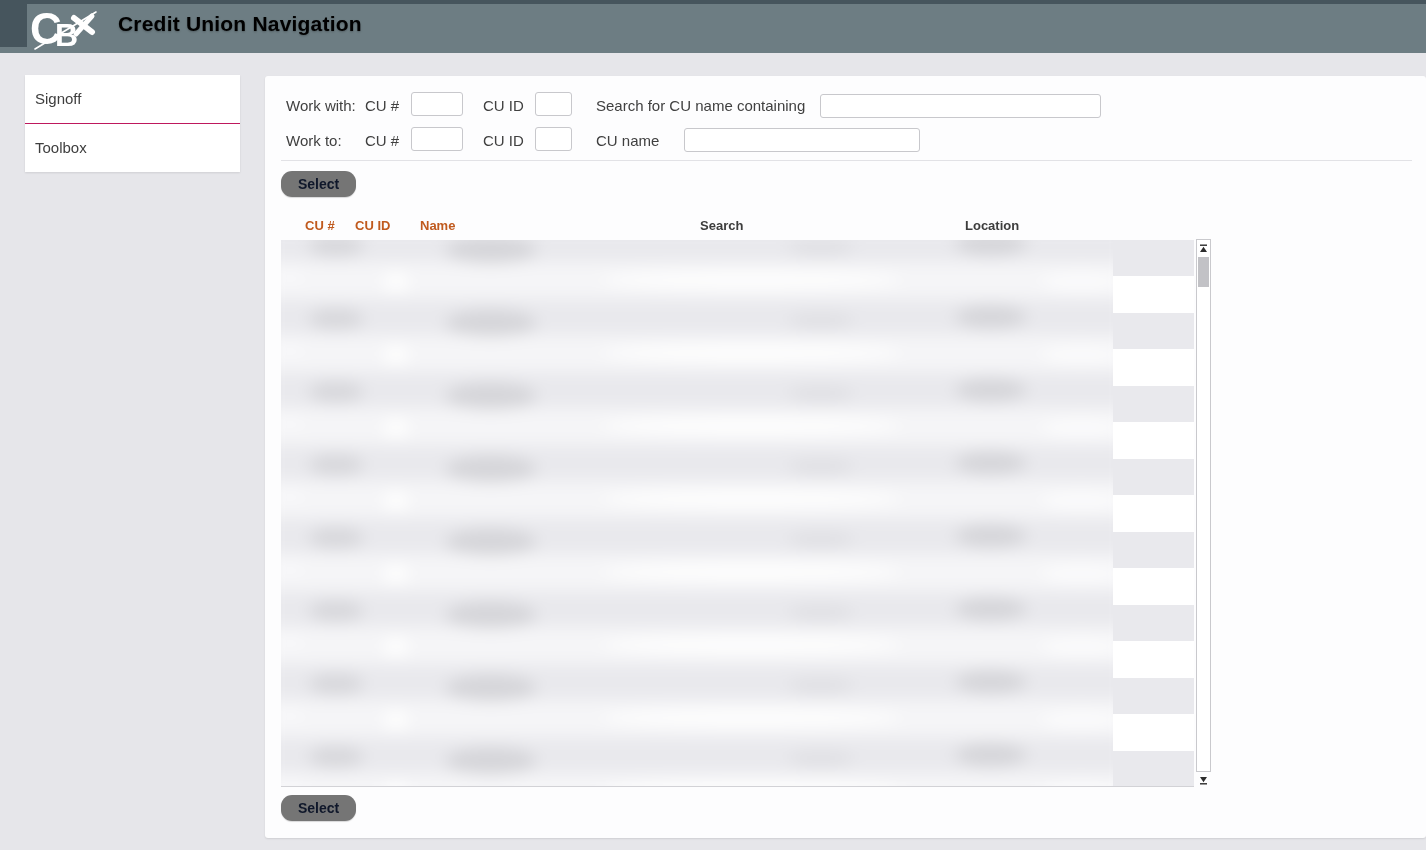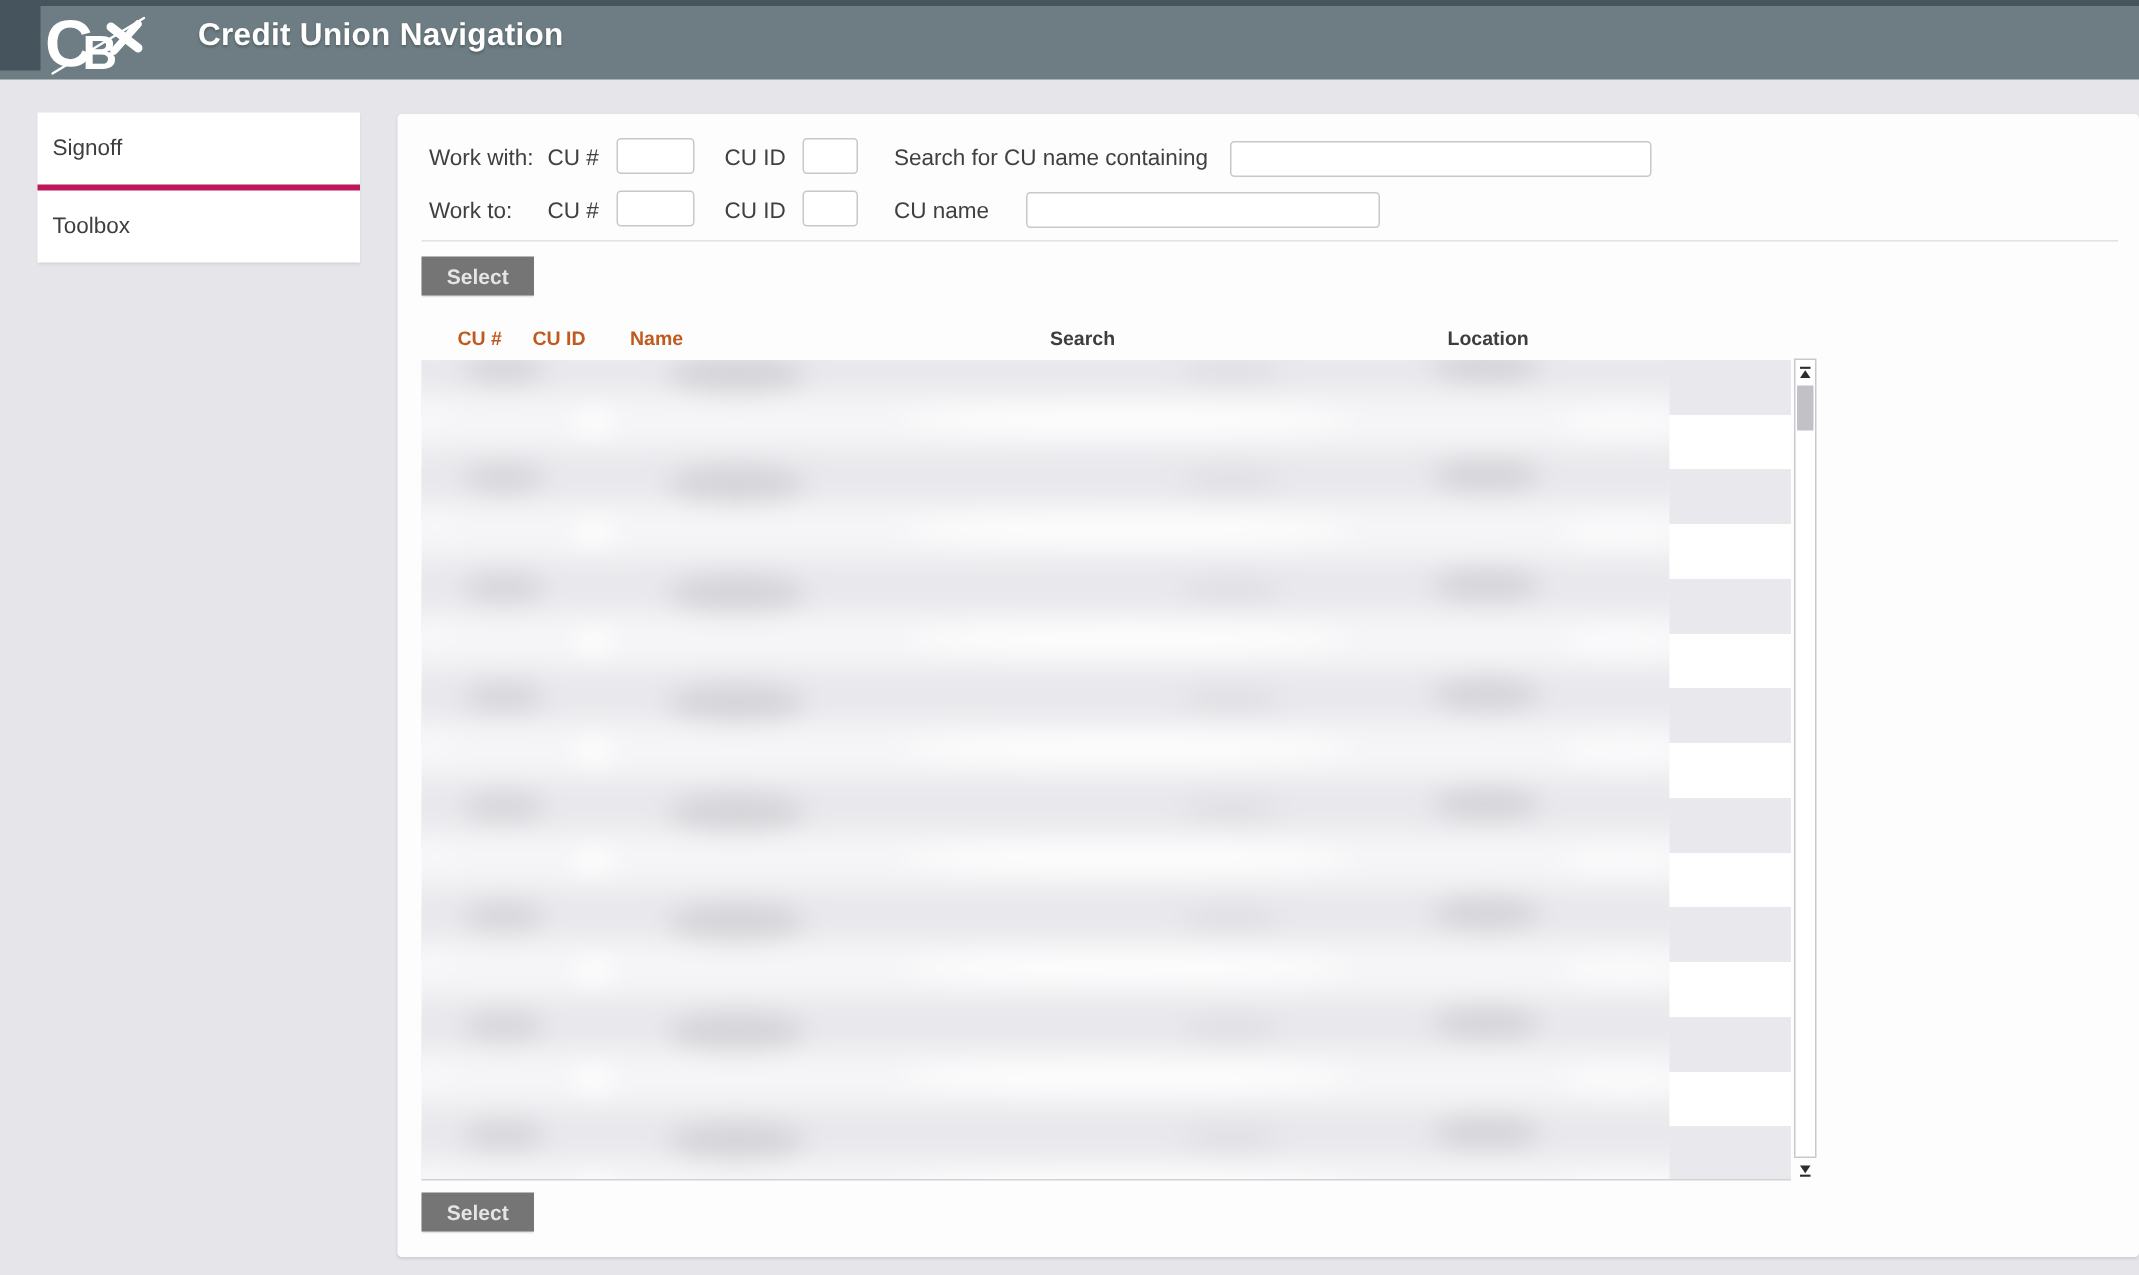--- a/index.html
+++ b/index.html
@@ -4,48 +4,48 @@
 <style>
   html,body{margin:0;padding:0;}
   body{font-family:"Liberation Sans",sans-serif;background:#e6e6ea;}
   #app{position:relative;width:1426px;height:850px;background:#e6e6ea;overflow:hidden;}
 
   
   .hdr{position:absolute;left:0;top:0;width:1426px;height:53px;background:#6d7d83;}
   .hdr-topstrip{position:absolute;left:0;top:0;width:1426px;height:4px;background:#46555d;}
   .hdr-cornerblock{position:absolute;left:0;top:4px;width:27px;height:43px;background:#46555d;}
   .logo{position:absolute;left:30px;top:3px;width:70px;height:48px;}
-  .hdr-title{position:absolute;left:132px;top:12px;font-size:21px;font-weight:bold;color:#ffffff;
+  .hdr-title{position:absolute;left:118px;top:12px;font-size:21px;font-weight:bold;color:#000000;
     text-shadow:0 1px 2px rgba(0,0,0,.25);letter-spacing:.2px;}
 
   
   .side{position:absolute;left:25px;top:75px;width:215px;background:#ffffff;
     box-shadow:0 1px 2px rgba(0,0,0,.10);}
   .side-item{height:48px;line-height:48px;padding-left:10px;font-size:15px;color:#3e3e3e;
-    border-bottom:4px solid #be185d;cursor:pointer;}
+    border-bottom:1px solid #be185d;cursor:pointer;}
   .side-item:last-child{border-bottom:none;}
 
   
   .panel{position:absolute;left:265px;top:76px;width:1161px;height:762px;background:#fdfdfe;
     border-radius:3px;box-shadow:0 1px 2px rgba(0,0,0,.10);}
 
   .lbl{position:absolute;font-size:15px;color:#404040;white-space:nowrap;}
   .inp{position:absolute;height:24px;border:1px solid #c8c8cc;border-radius:3px;background:#fff;
     font-family:"Liberation Sans",sans-serif;font-size:14px;color:#3e3e3e;padding:0 4px;box-sizing:border-box;}
 
   .row1-lbl{top:21px;} .row2-lbl{top:56px;}
   .l-workwith{left:21px;} .l-cunum{left:100px;} .l-cuid{left:218px;} .l-search{left:331px;}
   .i-cunum{left:146px;width:52px;} .i-cuid{left:270px;width:37px;}
   .i-search{left:555px;width:281px;} .i-cuname{left:419px;width:236px;}
   .r1{top:16px;} .r2{top:51px;}
 
   .divider{position:absolute;left:16px;right:14px;top:84px;height:1px;background:#e2e2e6;}
 
-  .btn-select{position:absolute;width:75px;height:26px;background:#757575;color:#e5e5e5;
-    border:none;border-radius:0;font-family:"Liberation Sans",sans-serif;font-size:14px;
+  .btn-select{position:absolute;width:75px;height:26px;background:#757575;color:#0f172a;
+    border:none;border-radius:11px;font-family:"Liberation Sans",sans-serif;font-size:14px;
     font-weight:bold;cursor:pointer;box-shadow:0 1px 1px rgba(0,0,0,.15);}
   .btn-top{left:16px;top:95px;}
   .btn-bottom{left:16px;top:719px;}
 
   
   .thead{position:absolute;left:16px;top:134px;height:29px;width:913px;font-size:13px;font-weight:bold;}
   .th{position:absolute;top:8px;white-space:nowrap;}
   .th-link{color:#c05a1e;cursor:pointer;}
   .th-plain{color:#3d3d3d;}
   .th-cunum{left:24px;} .th-cuid{left:74px;} .th-name{left:139px;}

